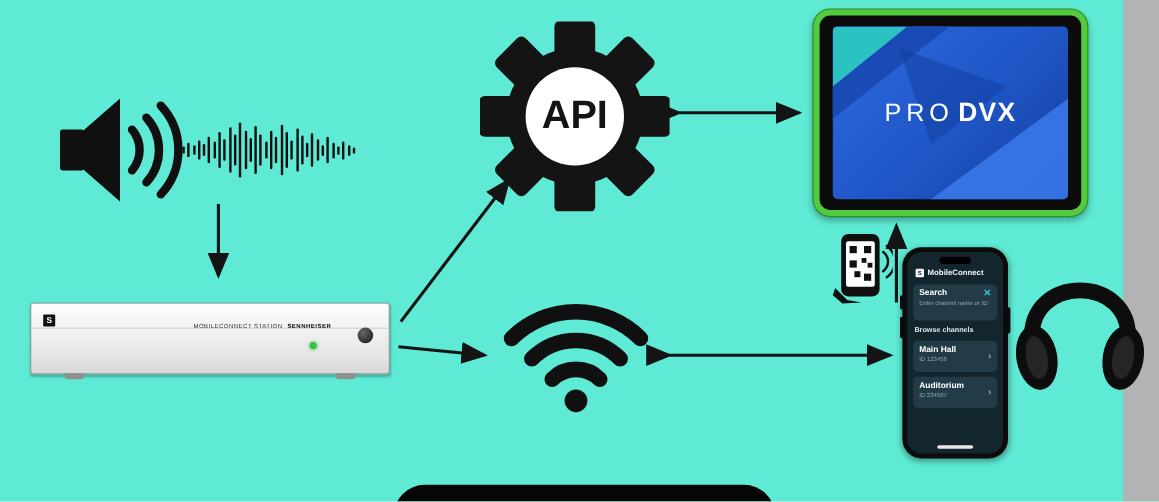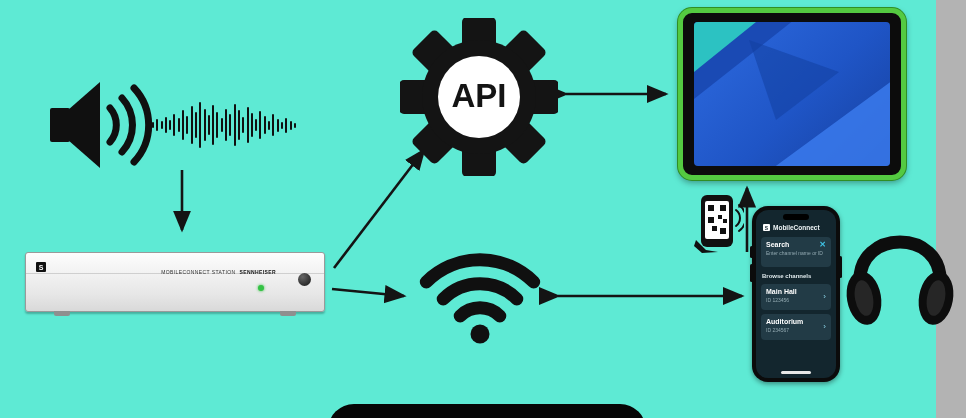--- a/index.html
+++ b/index.html
@@ -187,20 +187,23 @@
     </g>
     <circle cx="70" cy="102" r="9.5" fill="#101010"></circle>
   </svg>
 
   <div id="tablet" class="abs">
     <div id="tablet-screen">
       <div class="tri tri1"></div>
       <div class="tri tri4"></div>
       <div class="tri tri3"></div>
       <div class="tri tri2"></div>
+      <div id="tablet-logo">
+        <span class="pro">PRO</span><span class="dvx">DVX</span>
+      </div>
     </div>
   </div>
 
   <svg id="qr-icon" class="abs" width="52" height="62" viewBox="0 0 52 62">
     <rect x="9" y="3" width="32" height="52" rx="6" fill="#101010"></rect>
     <rect x="13" y="9" width="24" height="38" rx="2" fill="#ffffff"></rect>
     <g fill="#101010">
       <rect x="16" y="13" width="6" height="6"></rect>
       <rect x="28" y="13" width="6" height="6"></rect>
       <rect x="16" y="25" width="6" height="6"></rect>

